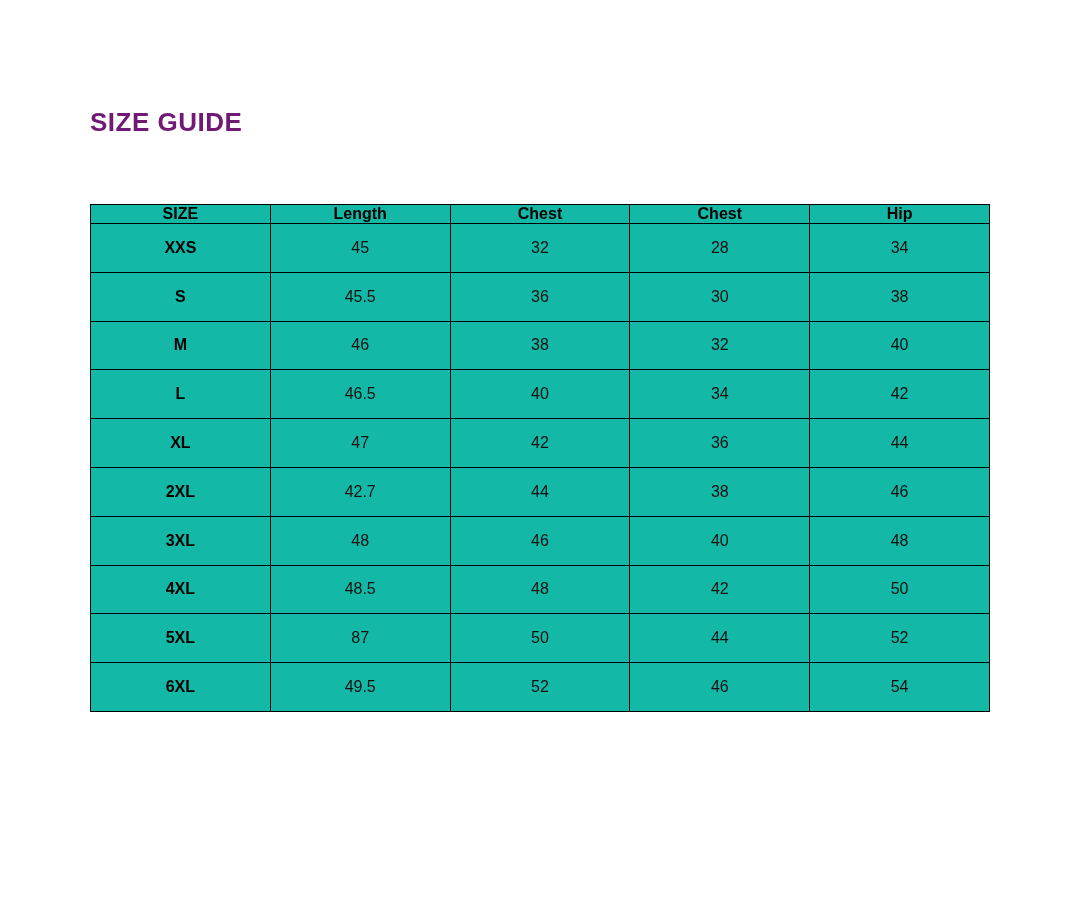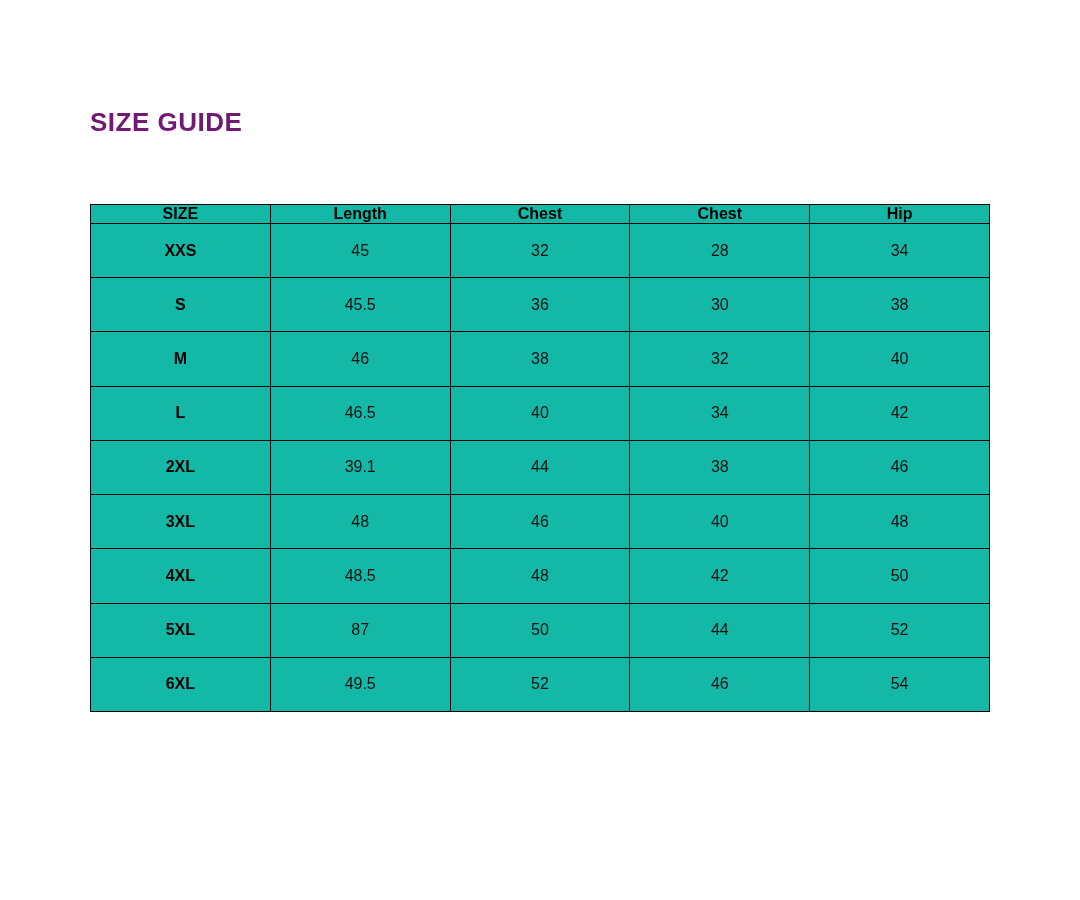--- a/index.html
+++ b/index.html
@@ -91,22 +91,29 @@
         <td>40</td>
       </tr>
       <tr>
         <td class="size-col">L</td>
         <td>46.5</td>
         <td>40</td>
         <td>34</td>
         <td>42</td>
       </tr>
       <tr>
+        <td class="size-col">XL</td>
+        <td>47</td>
+        <td>42</td>
+        <td>36</td>
+        <td>44</td>
+      </tr>
+      <tr>
         <td class="size-col">2XL</td>
-        <td>39.1</td>
+        <td>42.7</td>
         <td>44</td>
         <td>38</td>
         <td>46</td>
       </tr>
       <tr>
         <td class="size-col">3XL</td>
         <td>48</td>
         <td>46</td>
         <td>40</td>
         <td>48</td>

